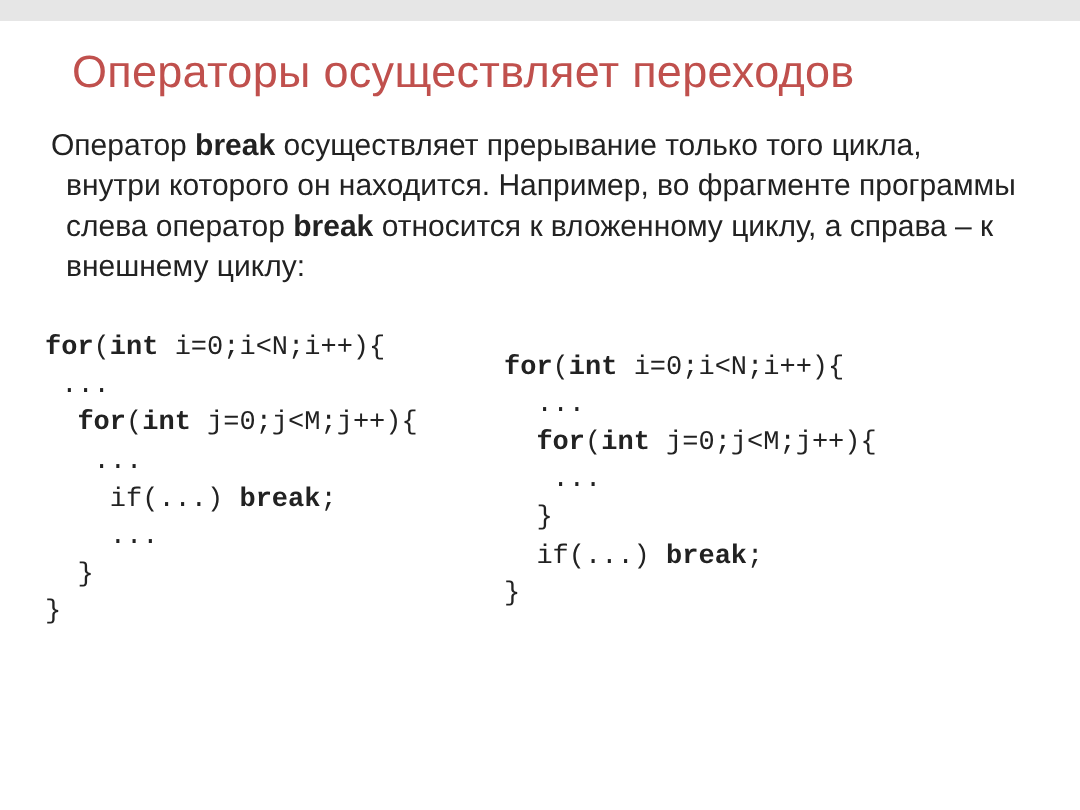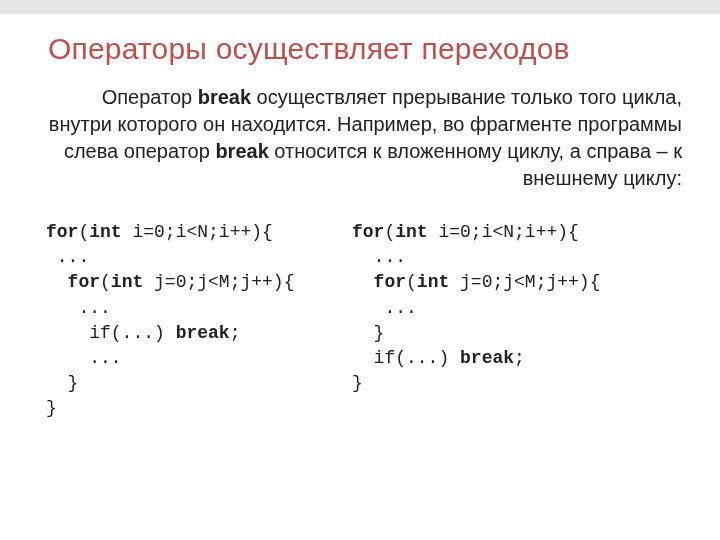--- a/index.html
+++ b/index.html
@@ -28,25 +28,25 @@
     font-weight: 400;
     margin: 18px 0 18px 48px;
     letter-spacing: 0.2px;
   }
   .body-text {
     font-size: 20px;
     line-height: 1.35;
     margin: 0 38px 0 34px;
     text-indent: -10px;
     padding-left: 10px;
-    text-align: right;
   }
   .code-cols {
     display: flex;
-    margin: 28px 0 0 46px;
+    margin: 28px 0 0 30px;
+    align-items: center;
   }
   .code-col {
     width: 300px;
     font-family: "Courier New", Courier, monospace;
     font-size: 18px;
     line-height: 1.4;
     white-space: pre;
     color: #222;
   }
   .code-col.right {

